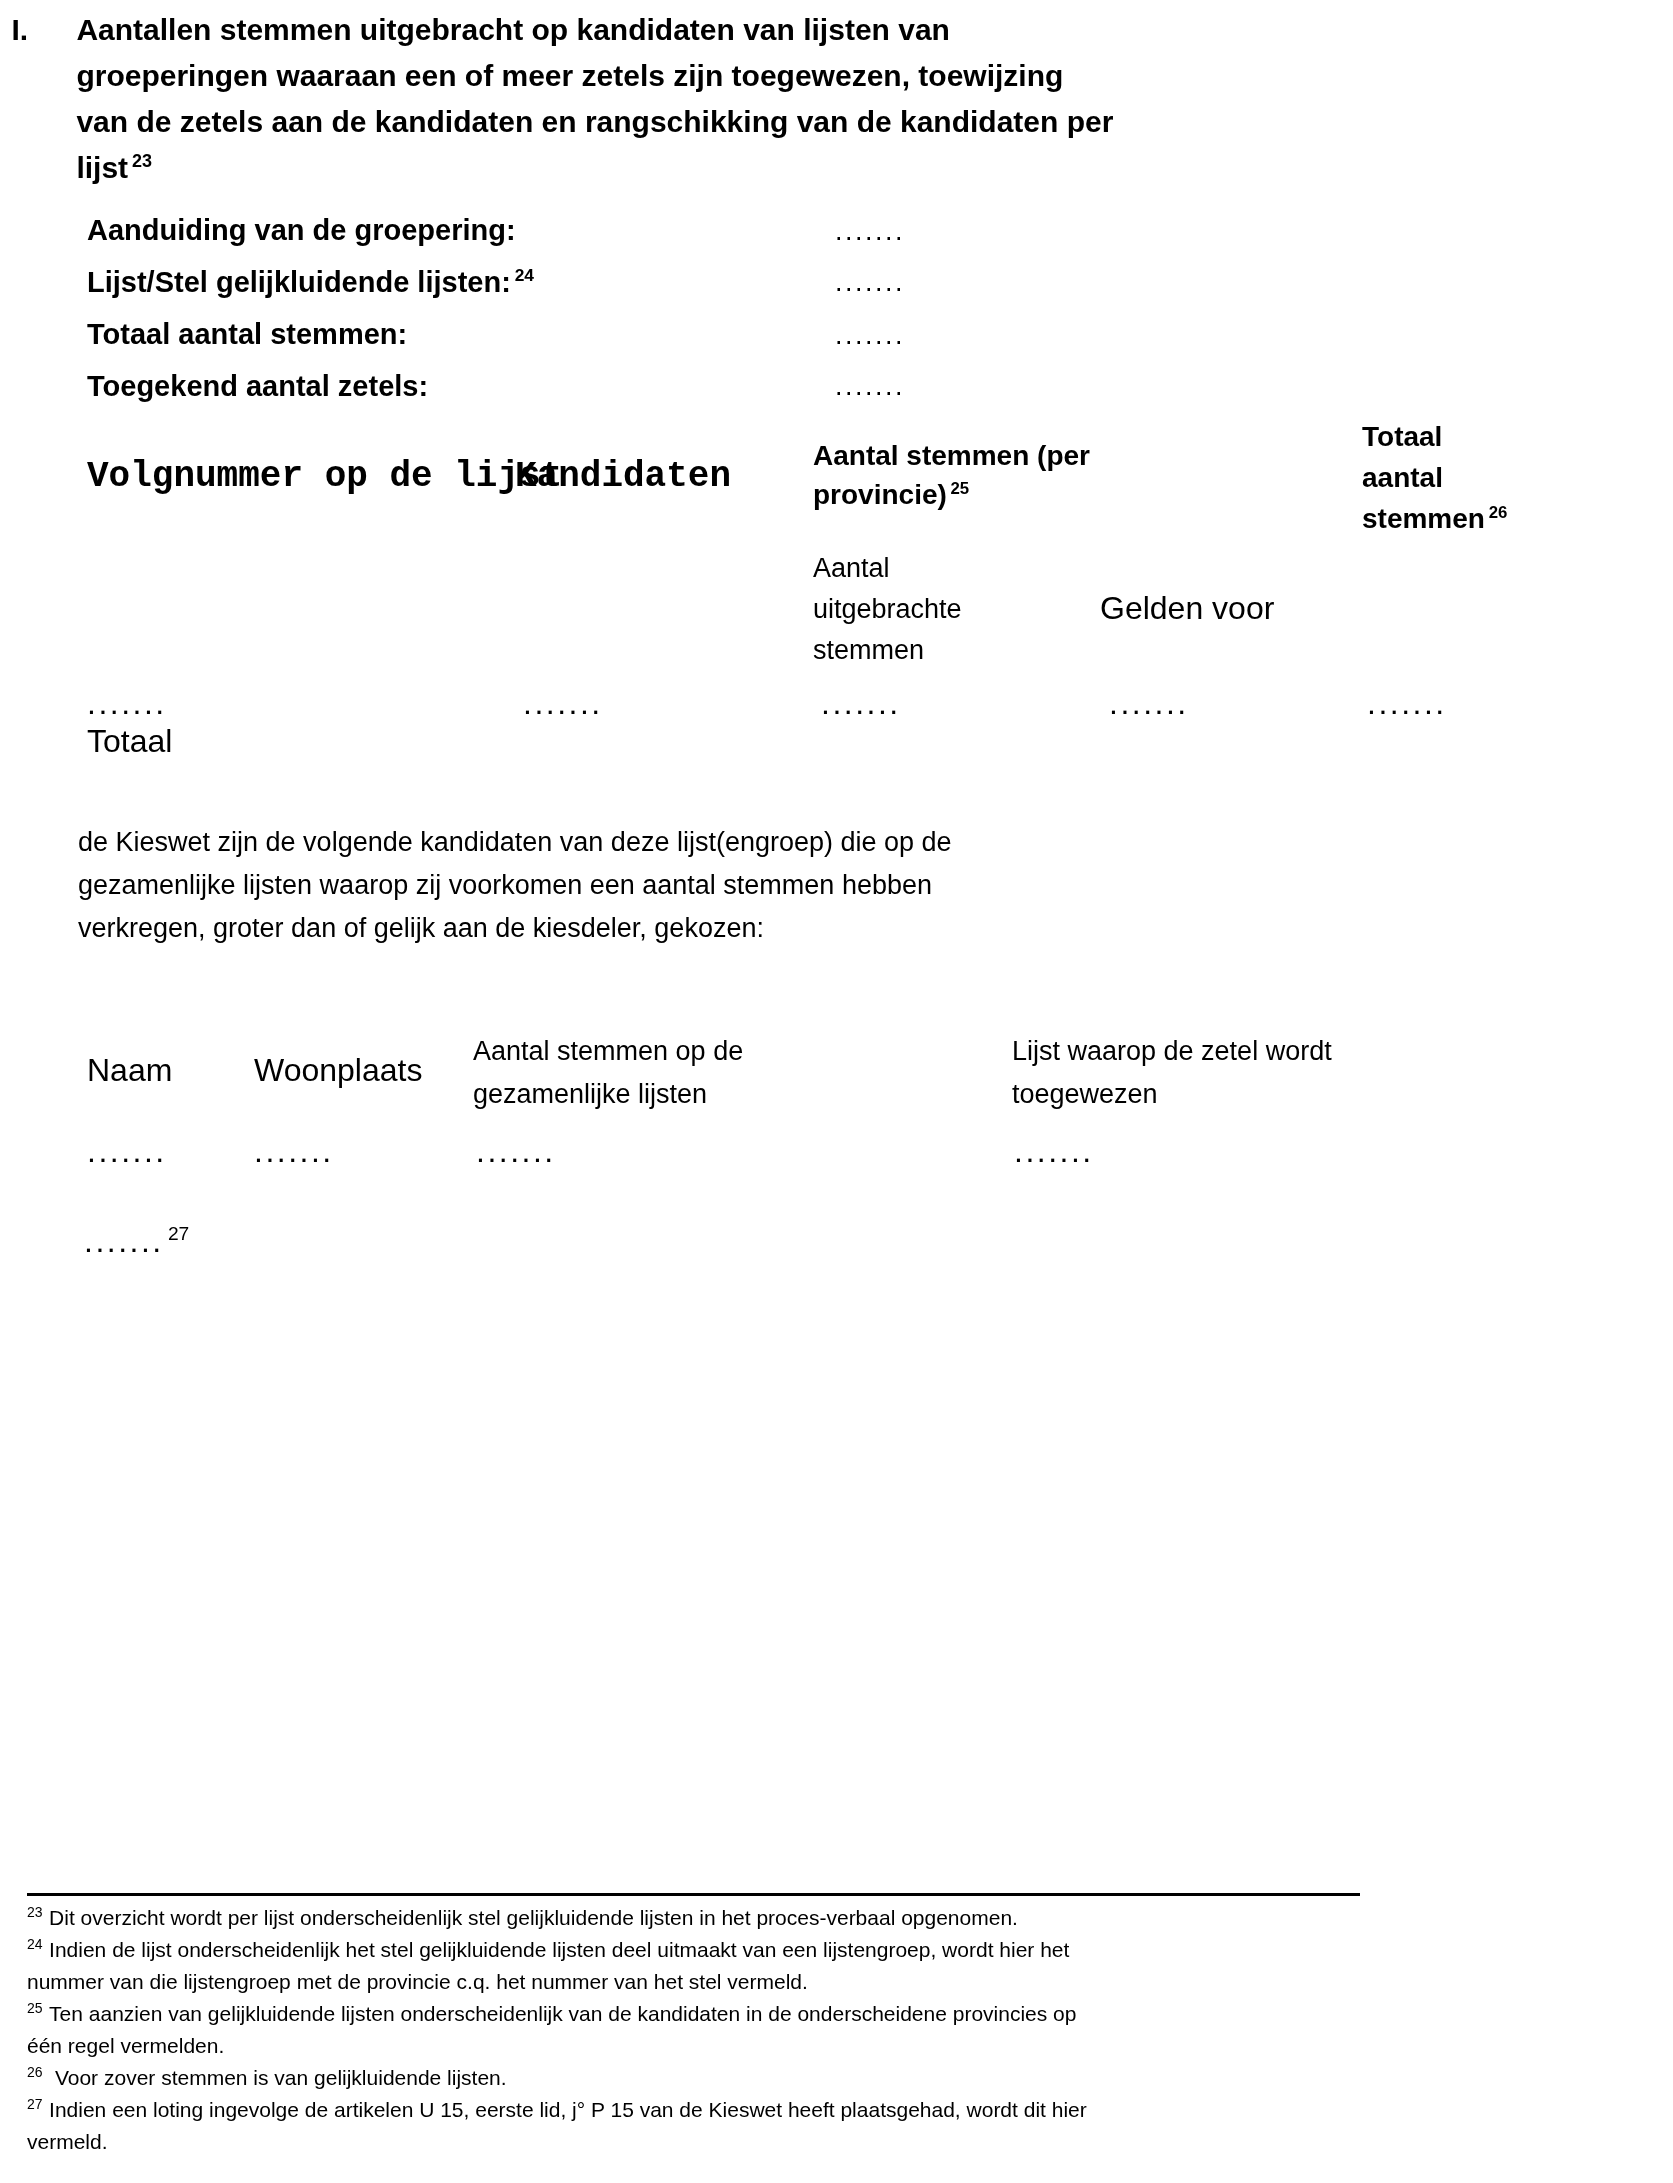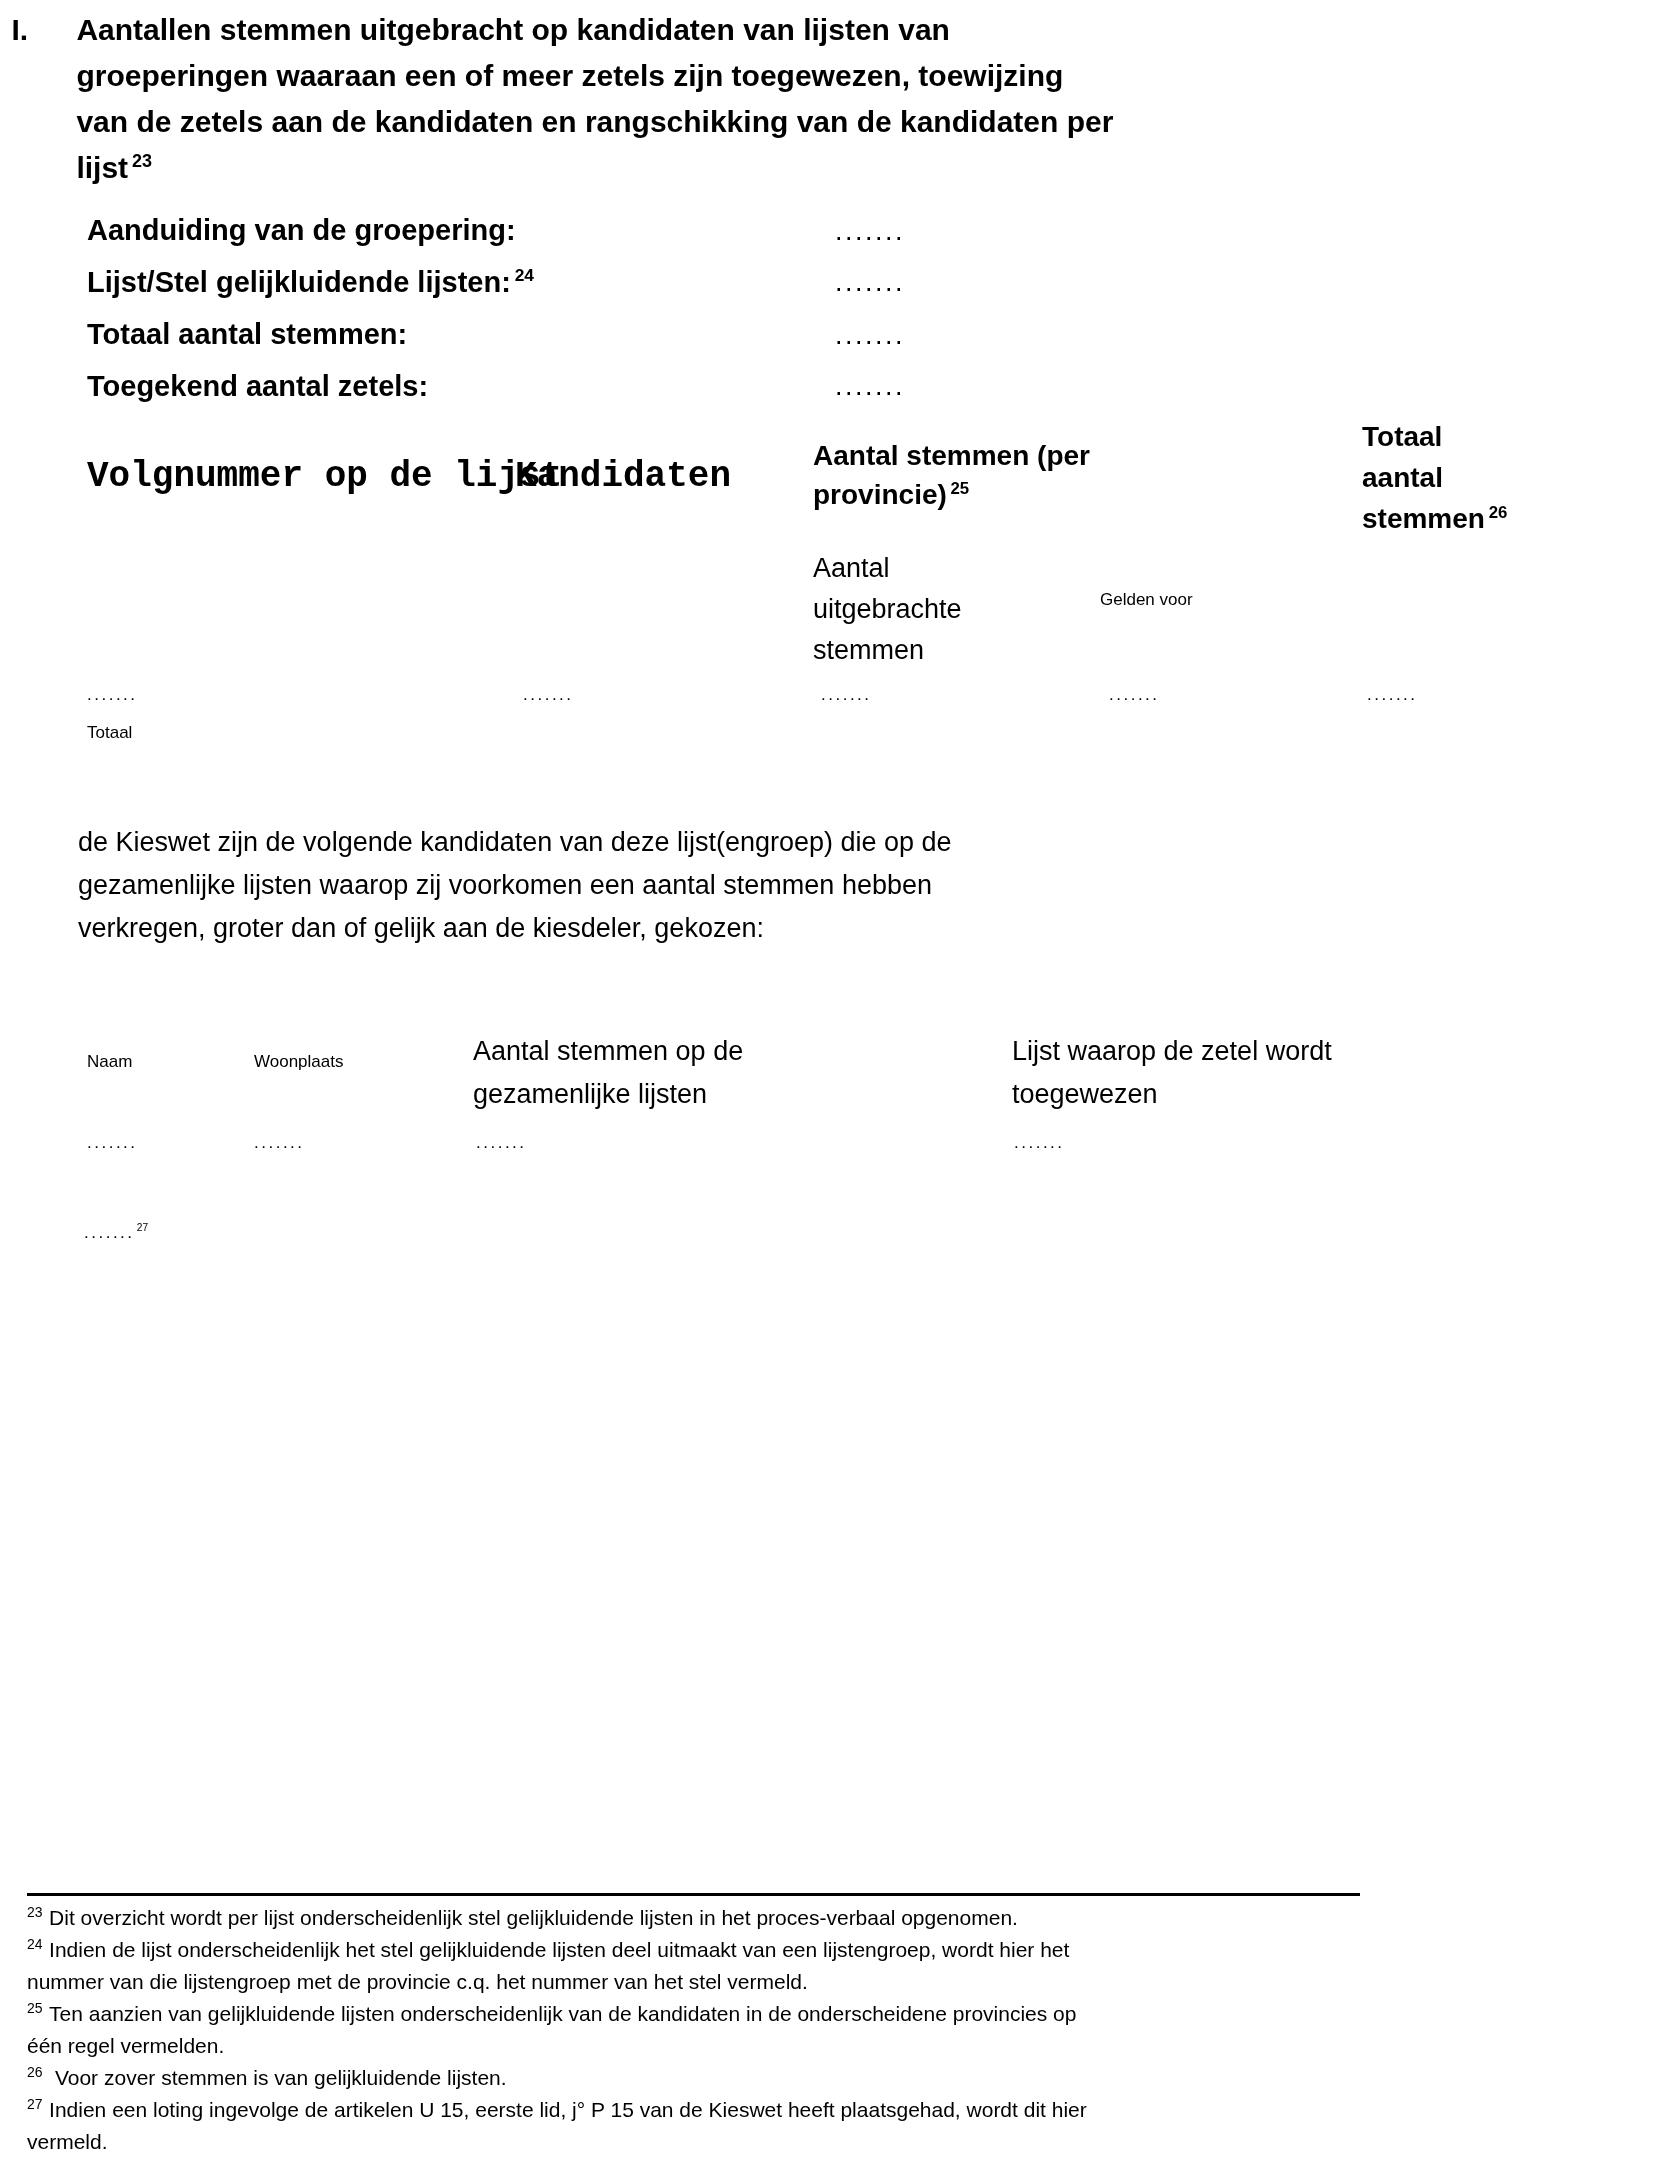--- a/index.html
+++ b/index.html
@@ -58,21 +58,21 @@
   }
   .th-block {
     position: absolute;
     font-weight: bold;
     font-size: 28px;
     white-space: nowrap;
   }
   
   .td {
     position: absolute;
-    font-size: 17px;
+    font-size: 32px;
     white-space: nowrap;
     text-align: right;
   }
   .td-block {
     position: absolute;
     font-size: 27px;
     white-space: nowrap;
   }
   
   .paragraph {

